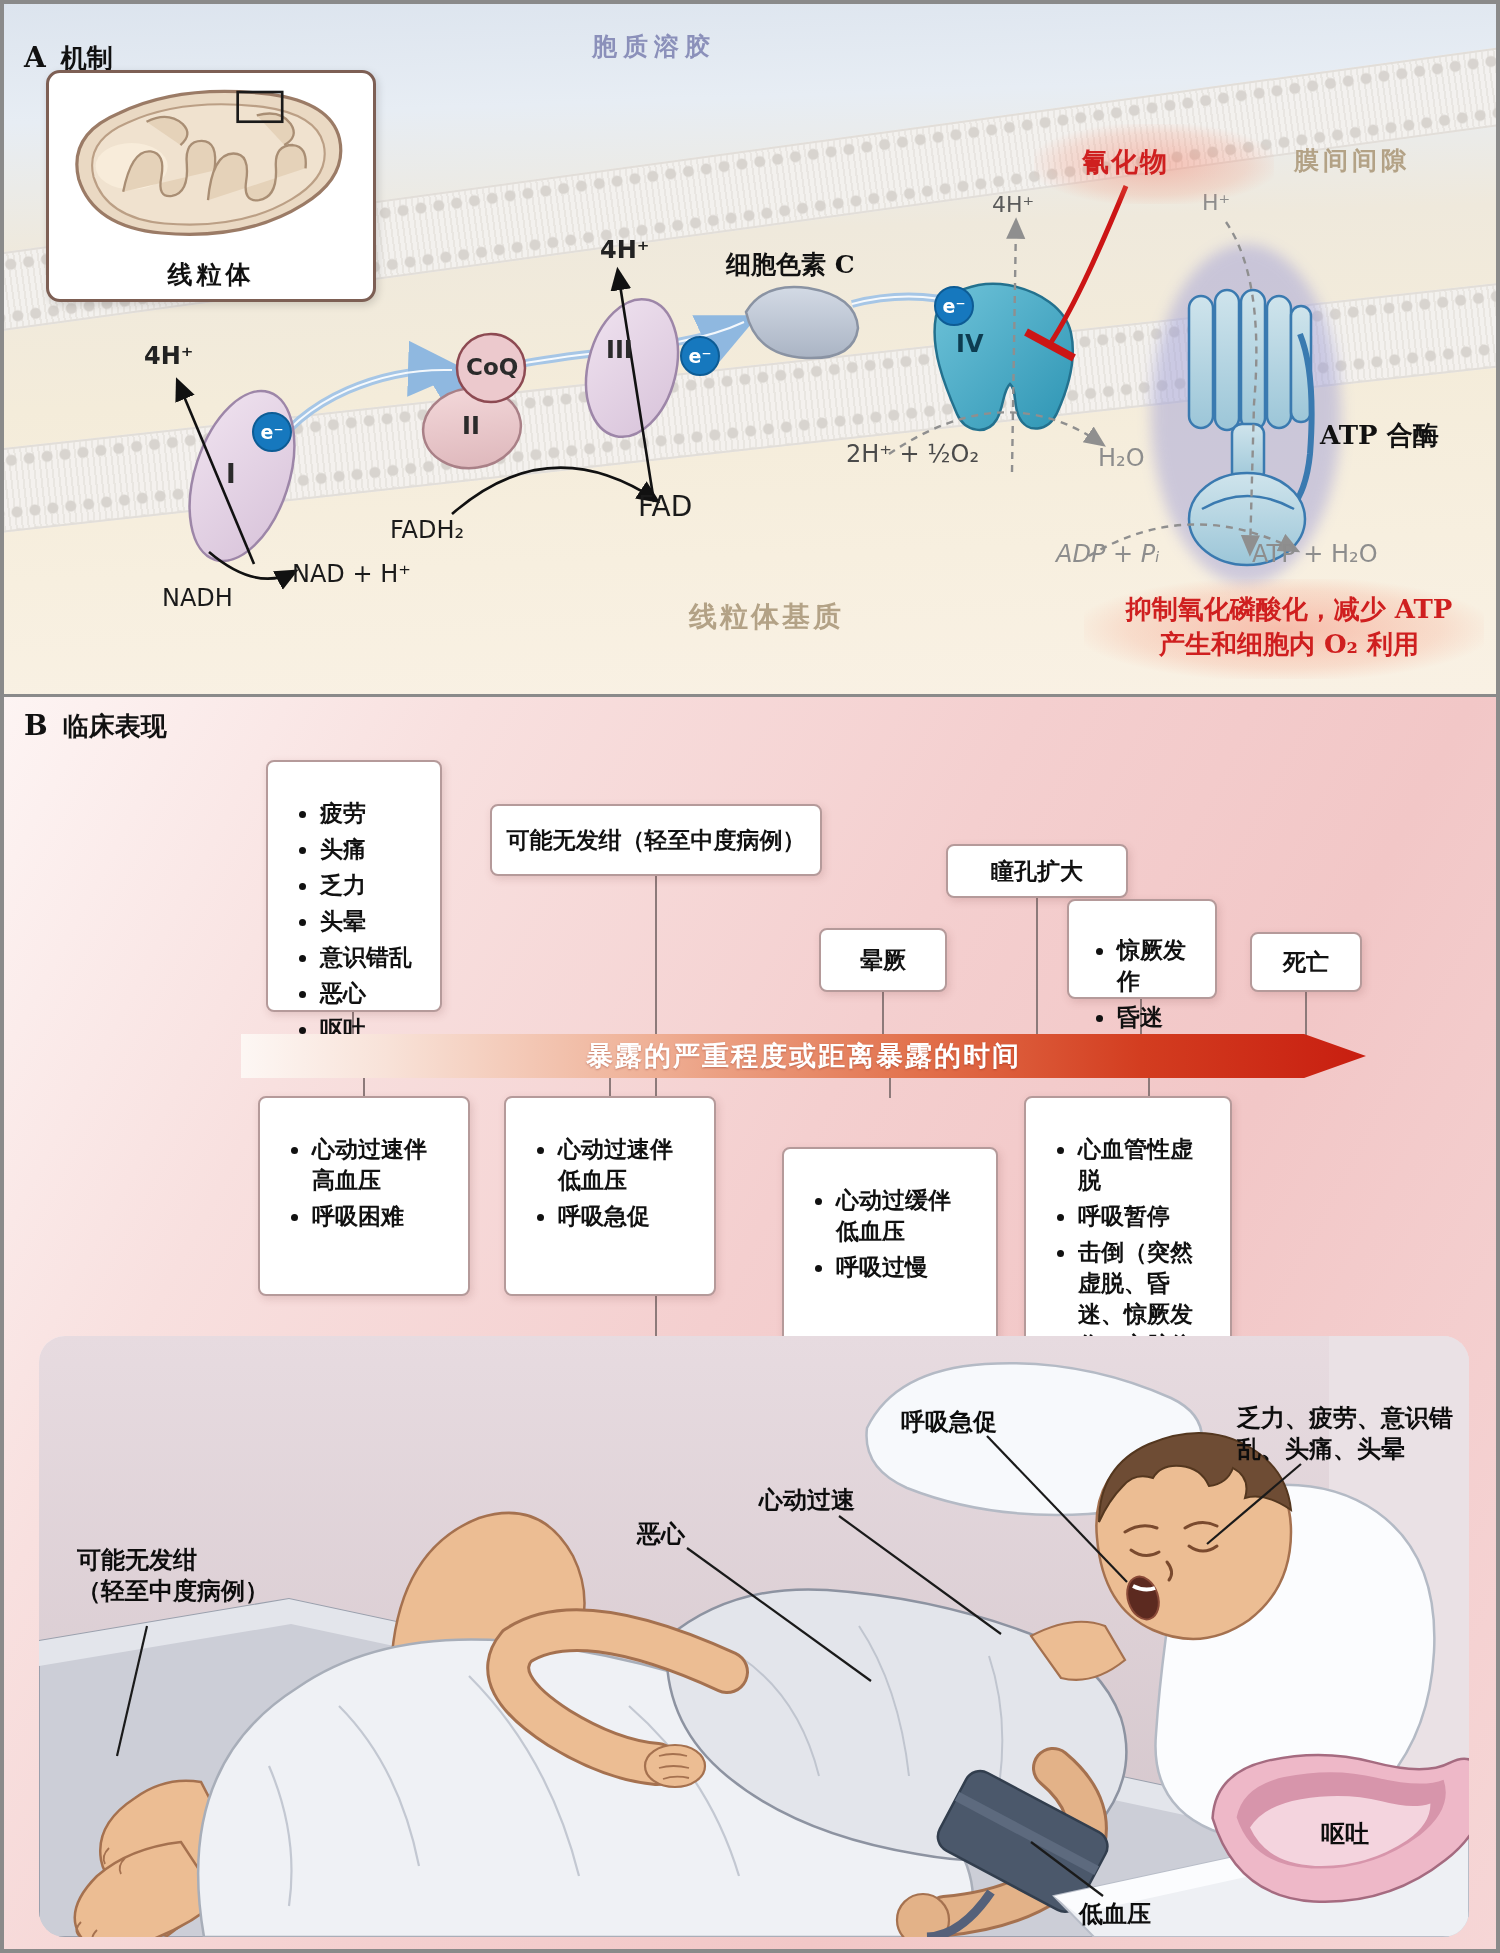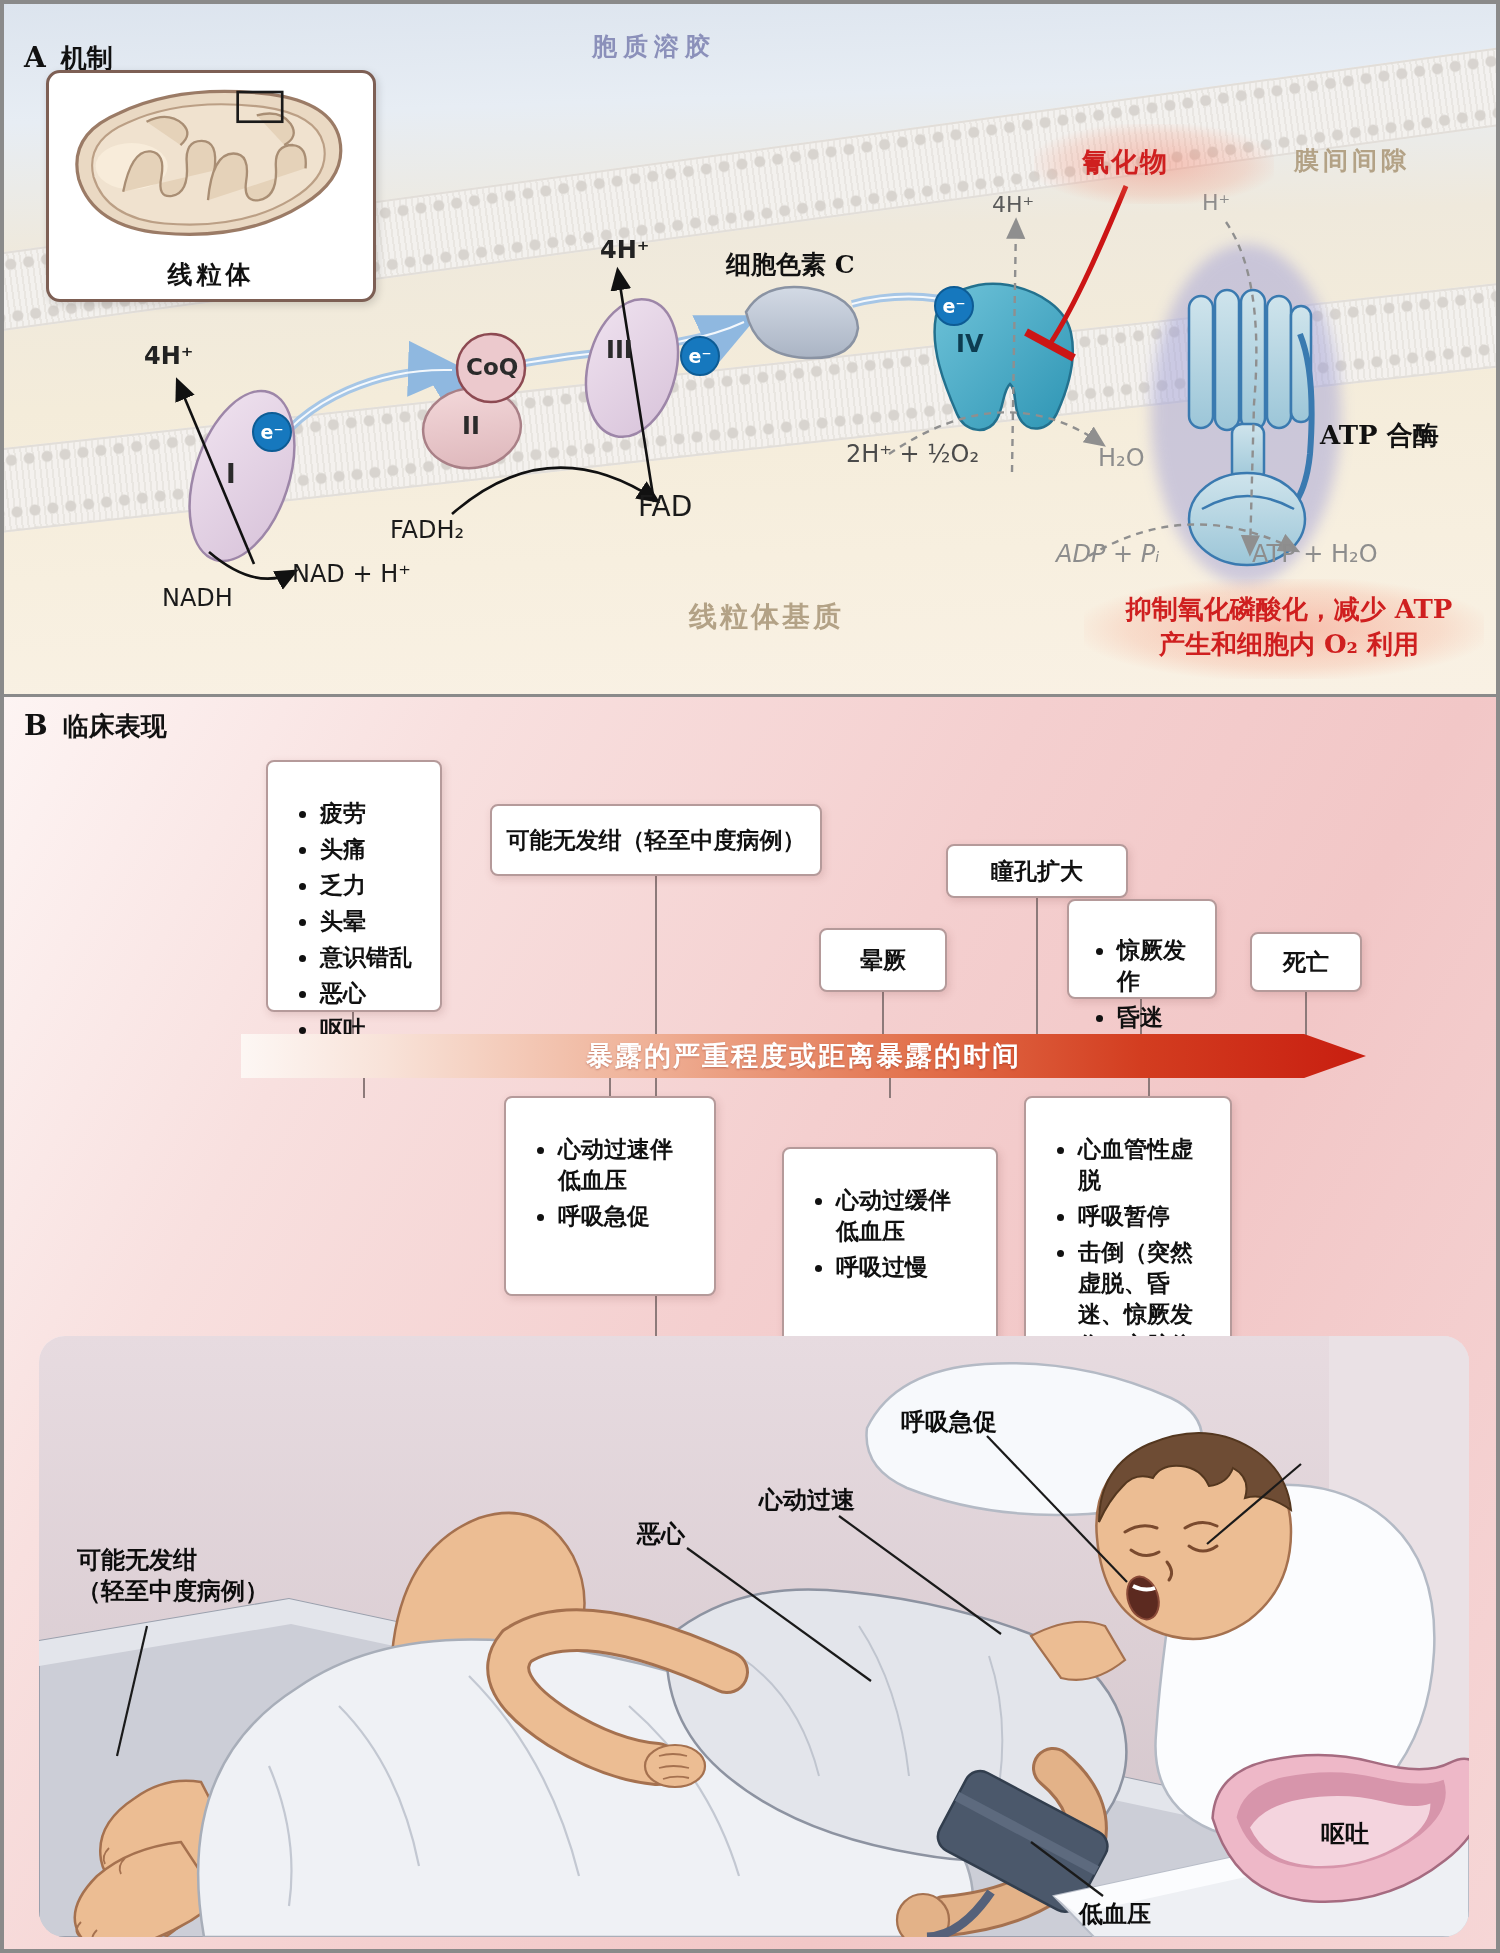--- a/index.html
+++ b/index.html
@@ -248,20 +248,26 @@
       <li>惊厥发作</li>
       <li>昏迷</li>
     </ul>
   </div>
   <div class="fbox center" style="left:1246px;top:928px;width:112px;height:60px;">死亡</div>
 
   <div class="sevarrow">
     <span>暴露的严重程度或距离暴露的时间</span>
   </div>
 
+  <div class="fbox" style="left:254px;top:1092px;width:212px;height:200px;">
+    <ul>
+      <li>心动过速伴高血压</li>
+      <li>呼吸困难</li>
+    </ul>
+  </div>
   <div class="fbox" style="left:500px;top:1092px;width:212px;height:200px;">
     <ul>
       <li>心动过速伴低血压</li>
       <li>呼吸急促</li>
     </ul>
   </div>
   <div class="fbox" style="left:778px;top:1143px;width:216px;height:281px;">
     <ul>
       <li>心动过缓伴低血压</li>
       <li>呼吸过慢</li>
@@ -370,17 +376,21 @@
     </svg>
 
     
     <div class="figlbl" style="left:38px;top:208px;">
       <div>可能无发绀</div>
       <div>（轻至中度病例）</div>
     </div>
     <div class="figlbl" style="left:598px;top:182px;">恶心</div>
     <div class="figlbl" style="left:720px;top:148px;">心动过速</div>
     <div class="figlbl" style="left:862px;top:70px;">呼吸急促</div>
+    <div class="figlbl" style="left:1198px;top:66px;width:230px;">
+      <div>乏力、疲劳、意识错</div>
+      <div>乱、头痛、头晕</div>
+    </div>
     <div class="figlbl" style="left:1040px;top:562px;">低血压</div>
     <div class="figlbl" style="left:1282px;top:482px;">呕吐</div>
   </div>
 
 </div>
 
 </body></html>

